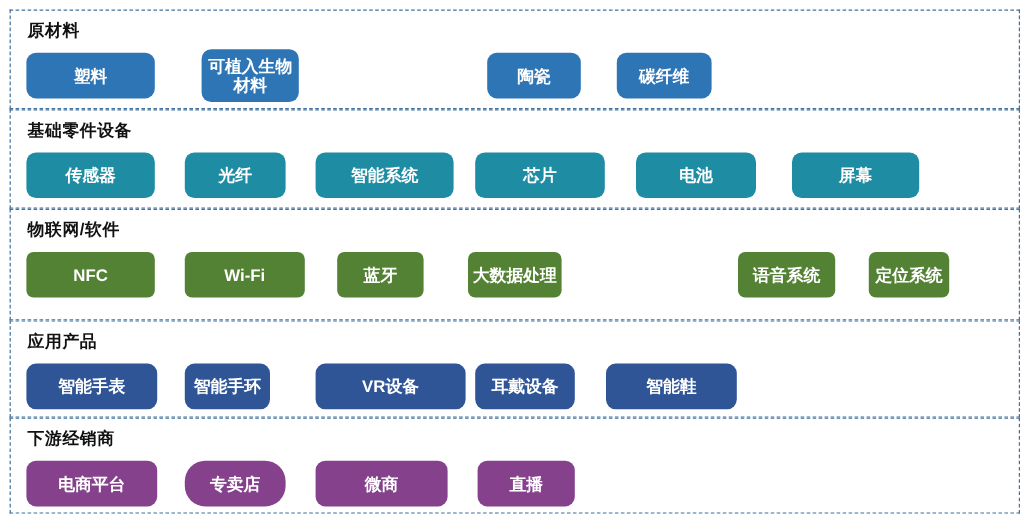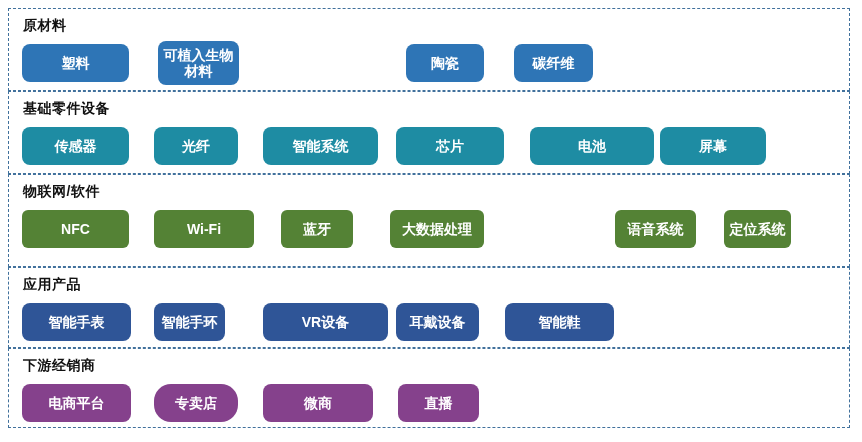--- a/index.html
+++ b/index.html
@@ -22,41 +22,41 @@
   .node.tall{top:32px;height:44px;padding:2px 4px;}
 </style>
 </head>
 <body>
 
 <div class="canvas">
 
   <div class="tier tier-1">
     <div class="tier-title">原材料</div>
     <div class="node" style="left:13px;width:107px;">塑料</div>
-    <div class="node tall" style="left:149px;width:81px;">可植入生物材料</div>
+    <div class="node tall" style="left:159px;width:81px;">可植入生物材料</div>
     <div class="node" style="left:397px;width:78px;">陶瓷</div>
     <div class="node" style="left:505px;width:79px;">碳纤维</div>
   </div>
 
   <div class="tier tier-2">
     <div class="tier-title">基础零件设备</div>
     <div class="node" style="left:13px;width:107px;">传感器</div>
     <div class="node" style="left:145px;width:84px;">光纤</div>
     <div class="node" style="left:254px;width:115px;">智能系统</div>
     <div class="node" style="left:387px;width:108px;">芯片</div>
-    <div class="node" style="left:521px;width:124px;">电池</div>
+    <div class="node" style="left:521px;width:100px;">电池</div>
     <div class="node" style="left:651px;width:106px;">屏幕</div>
   </div>
 
   <div class="tier tier-3">
     <div class="tier-title">物联网/软件</div>
     <div class="node" style="left:13px;width:107px;">NFC</div>
     <div class="node" style="left:145px;width:100px;">Wi-Fi</div>
     <div class="node" style="left:272px;width:72px;">蓝牙</div>
-    <div class="node" style="left:381px;width:94px;">大数据处理</div>
+    <div class="node" style="left:381px;width:78px;">大数据处理</div>
     <div class="node" style="left:606px;width:81px;">语音系统</div>
     <div class="node" style="left:715px;width:67px;">定位系统</div>
   </div>
 
   <div class="tier tier-4">
     <div class="tier-title">应用产品</div>
     <div class="node" style="left:13px;width:109px;">智能手表</div>
     <div class="node" style="left:145px;width:71px;">智能手环</div>
     <div class="node" style="left:254px;width:125px;">VR设备</div>
     <div class="node" style="left:387px;width:83px;">耳戴设备</div>

